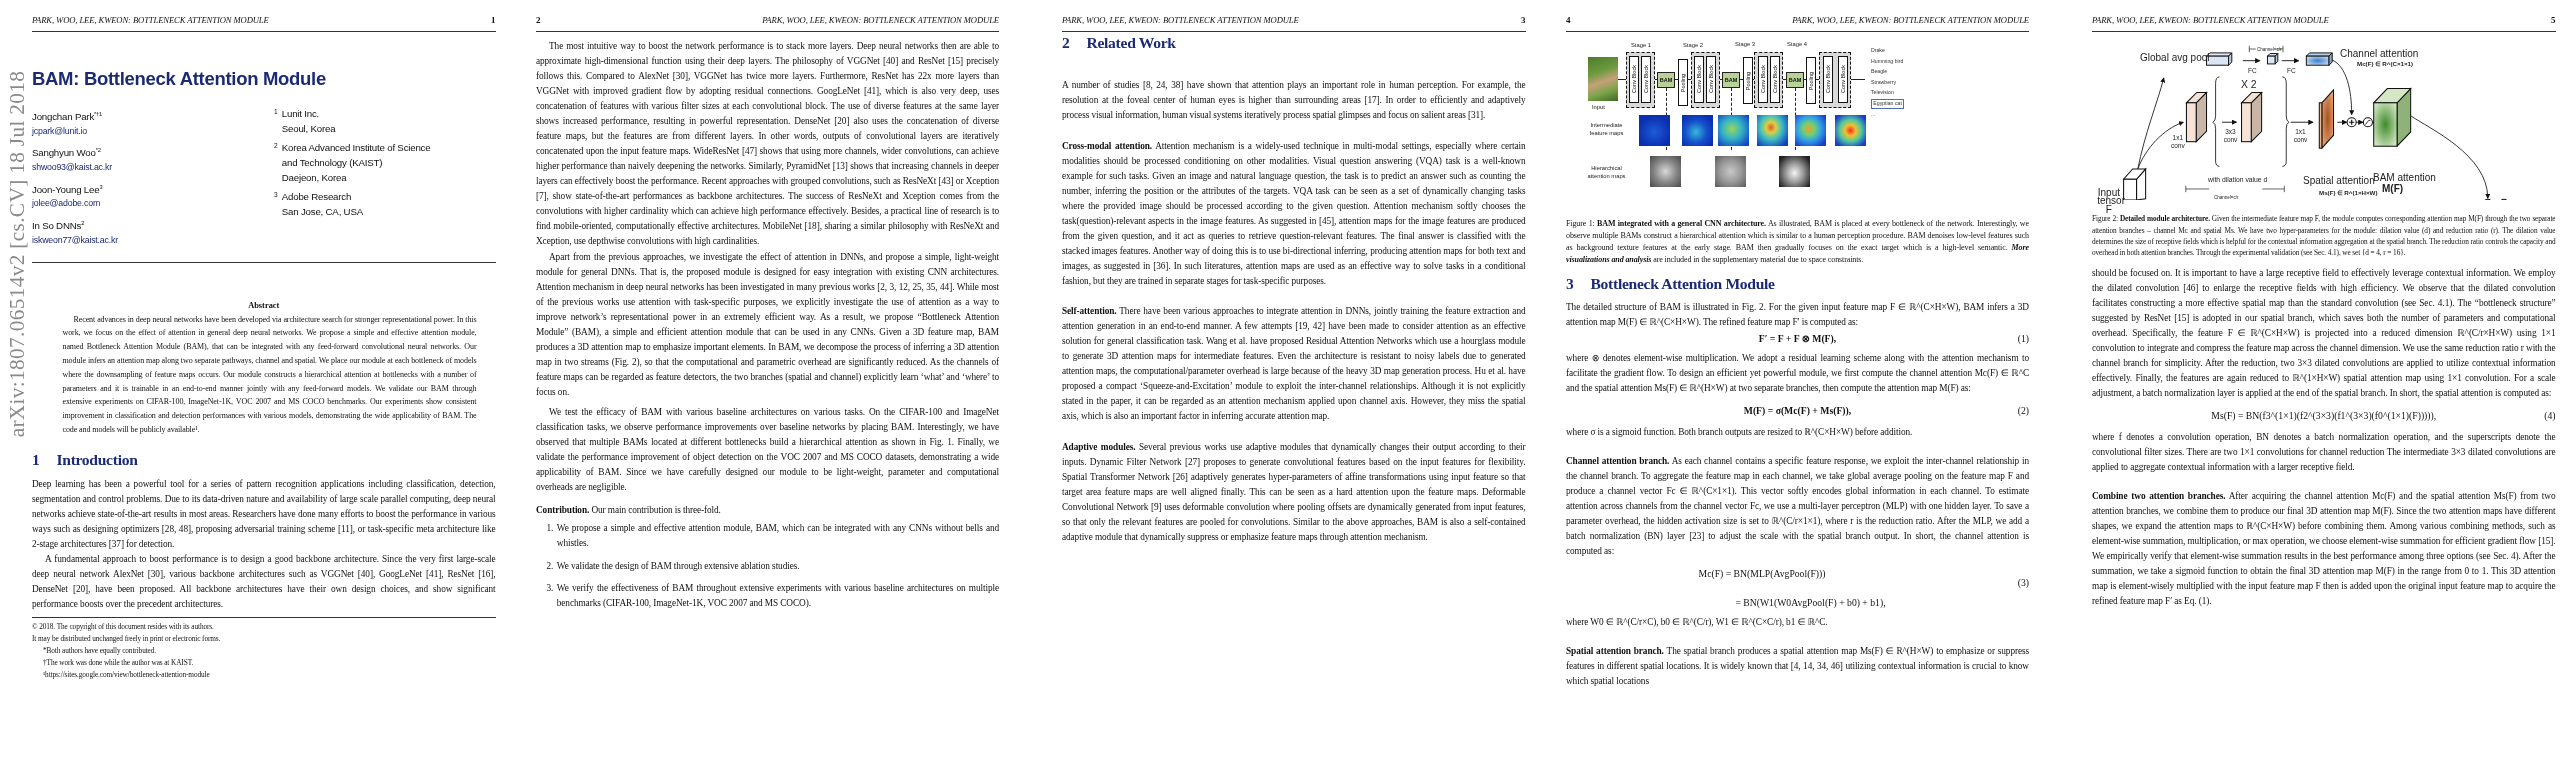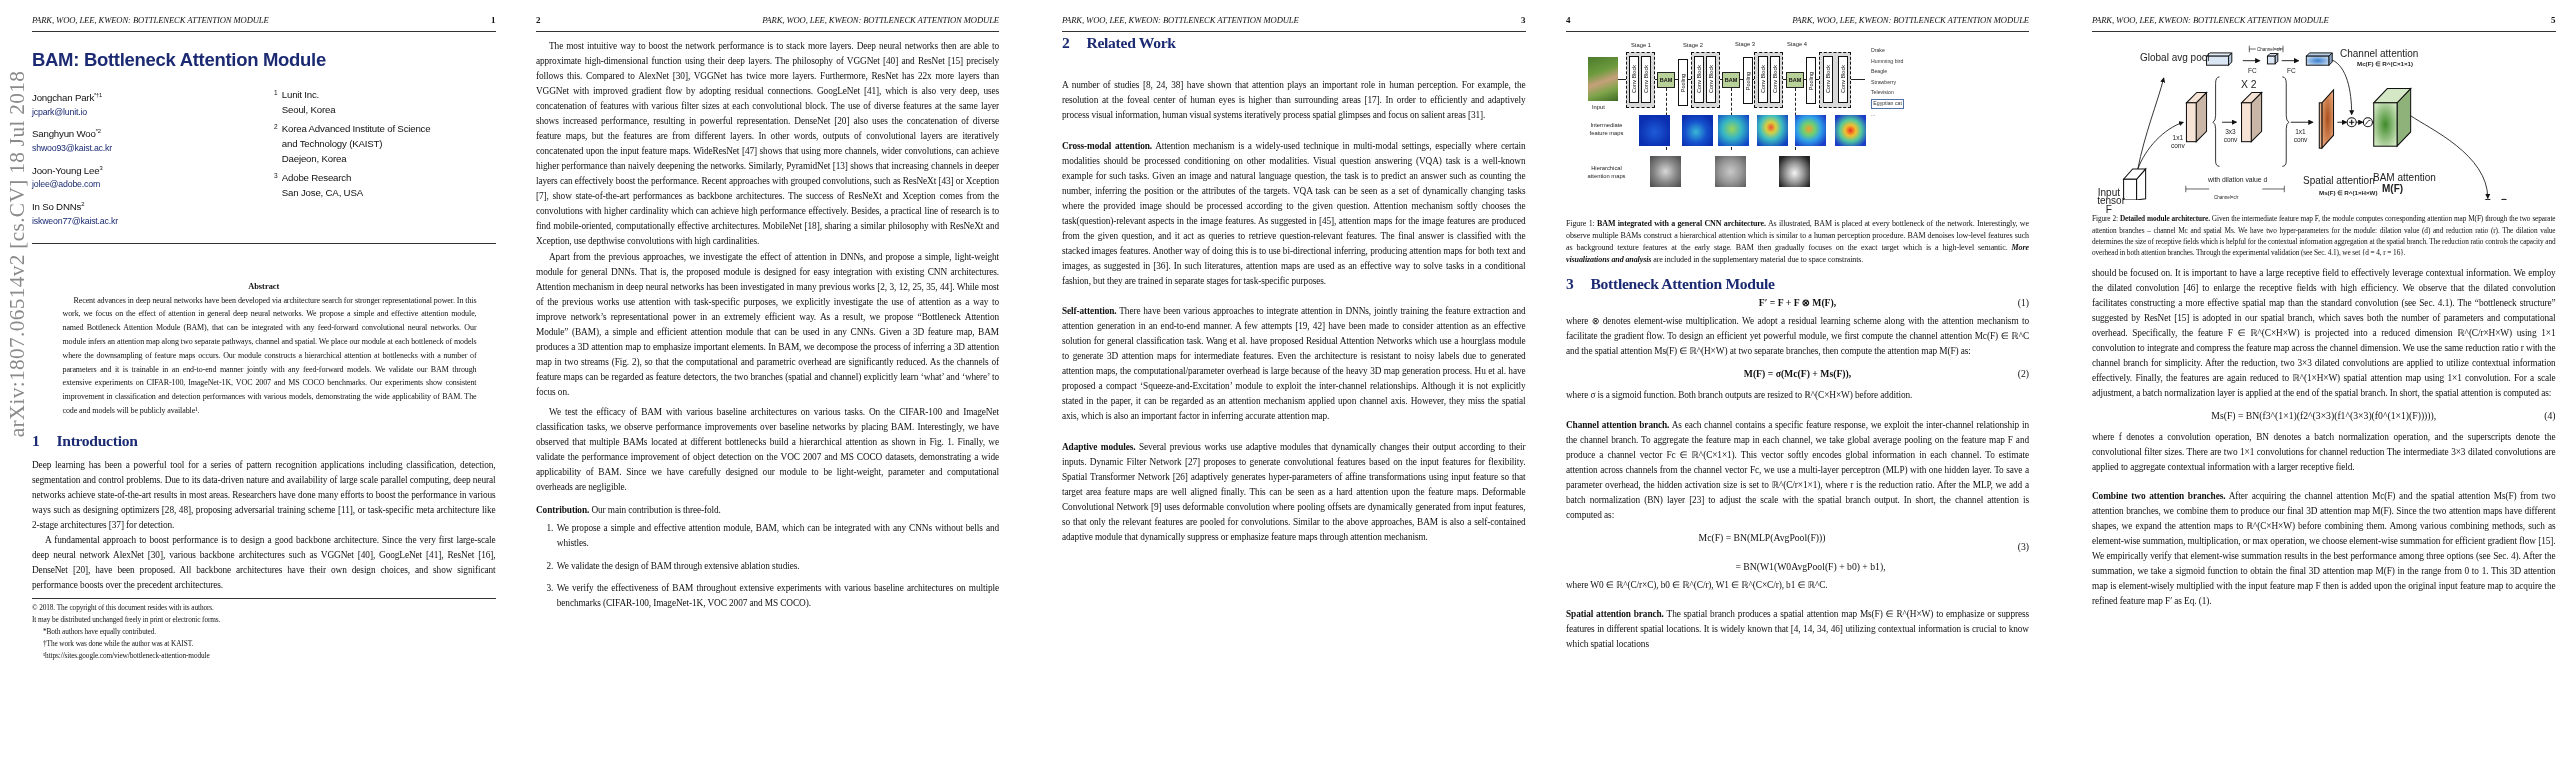--- a/index.html
+++ b/index.html
@@ -15,21 +15,21 @@
   .header .pnum { font-weight: bold; font-size: 9px; }
   .content { position: absolute; top: 38px; left: 0; right: 0; }
   .body-text { font-size: 9.3px; line-height: 15px; text-align: justify; hyphens: auto; letter-spacing: -0.1px; }
   .body-text p { text-indent: 0; }
   .body-text p.ind { text-indent: 13px; }
   .sec-title { font-size: 15.6px; font-weight: bold; color: #1b2a72; display: flex; gap: 17px; letter-spacing: -0.3px; }
   .para-head { font-weight: bold; }
   .bold { font-weight: bold; }
 
   
-  .title { font-family: "Liberation Sans", sans-serif; font-size: 18.5px; font-weight: bold; color: #1b2a72; letter-spacing: -0.3px; margin-top: 15px; }
+  .title { font-family: "Liberation Sans", sans-serif; font-size: 18.5px; font-weight: bold; color: #1b2a72; letter-spacing: -0.3px; margin-top: 34px; }
   .authors-grid { display: flex; margin-top: 17px; font-family: "Liberation Sans", sans-serif; }
   .authors-col { width: 161px; }
   .author-name { font-size: 9.7px; color: #111; line-height: 14.3px; letter-spacing: -0.2px; }
   .author-email { font-size: 8.8px; color: #1b2a72; line-height: 13px; margin-bottom: 5.8px; letter-spacing: -0.2px; }
   .affil { font-size: 9.7px; line-height: 14.6px; margin-bottom: 5.2px; letter-spacing: -0.2px; position: relative; padding-left: 7.8px; }
   .affil sup { position: absolute; left: 0; top: -1.9px; font-size: 6.5px; }
   .rule { border-top: 0.8px solid #333; }
   .abstract-title { text-align: center; font-weight: bold; font-size: 8.4px; }
   .abstract { font-size: 8px; line-height: 13.8px; text-align: justify; padding: 0 19px 0 30.5px; letter-spacing: -0.1px; }
   .abstract p { text-indent: 11px; }
@@ -292,20 +292,23 @@
           <div class="amap" style="left:149px;top:120px;background:radial-gradient(ellipse at 50% 50%,#c8c8c8 0%,#999 50%,#666 90%);"></div>
           <div class="amap" style="left:213px;top:120px;background:radial-gradient(ellipse at 50% 55%,#f4f4f4 0%,#999 40%,#222 85%);"></div>
         </div>
         <div class="fig-caption" style="margin-top:0;">
           <span>Figure 1:</span> <span class="bold">BAM integrated with a general CNN architecture.</span> <span>As illustrated, BAM is placed at every bottleneck of the network. Interestingly, we observe multiple BAMs construct a hierarchical attention which is similar to a human perception procedure. BAM denoises low-level features such as background texture features at the early stage. BAM then gradually focuses on the exact target which is a high-level semantic.</span> <span class="bold" style="font-style:italic;">More visualizations and analysis</span> <span>are included in the supplementary material due to space constraints.</span>
         </div>
 
         <div class="sec-title" style="margin-top:9px;">
           <span>3</span>
             <span>Bottleneck Attention Module</span>
+        </div>
+        <div class="body-text" style="margin-top:6.5px;">
+          <p>The detailed structure of BAM is illustrated in Fig. 2. For the given input feature map F ∈ ℝ^(C×H×W), BAM infers a 3D attention map M(F) ∈ ℝ^(C×H×W). The refined feature map F′ is computed as:</p>
         </div>
         <div class="eq">
             <span class="expr bold">F′ = F + F ⊗ M(F),</span>
             <span class="num">(1)</span>
           </div>
         <div class="body-text" style="margin-top:6.5px;">
           <p>where ⊗ denotes element-wise multiplication. We adopt a residual learning scheme along with the attention mechanism to facilitate the gradient flow. To design an efficient yet powerful module, we first compute the channel attention Mc(F) ∈ ℝ^C and the spatial attention Ms(F) ∈ ℝ^(H×W) at two separate branches, then compute the attention map M(F) as:</p>
         </div>
         <div class="eq" style="margin:9px 0 9px;">
             <span class="expr bold">M(F) = σ(Mc(F) + Ms(F)),</span>

